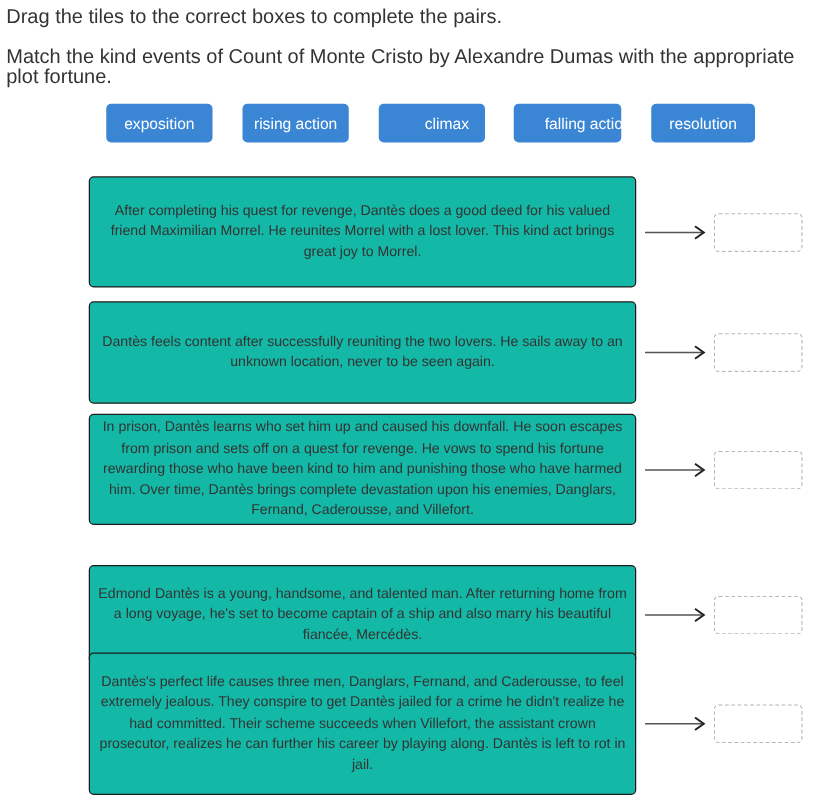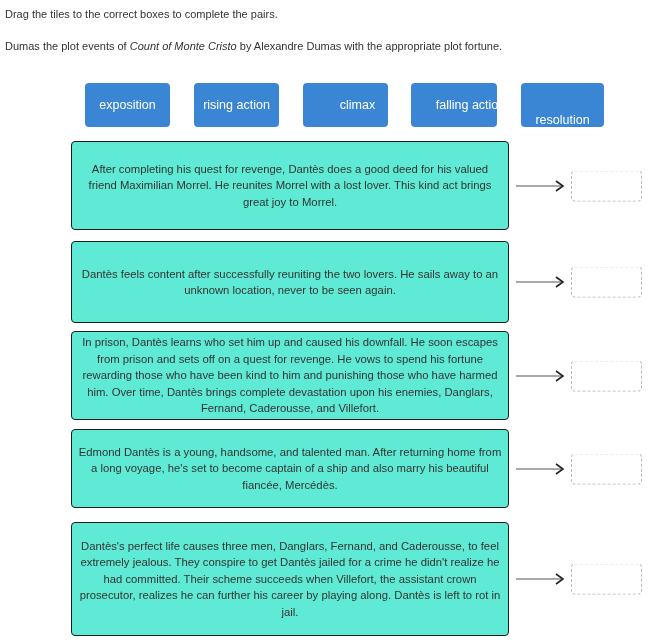--- a/index.html
+++ b/index.html
@@ -17,83 +17,82 @@
   }
 
   
   #instructions {
     position: absolute;
     left: 5px;
     top: 6px;
     width: 646px;
   }
   .instr-line {
-    font-size: 11px;
+    font-size: 16px;
     line-height: 16px;
     color: #333333;
   }
   .instr-line.second {
     margin-top: 16px;
   }
   .title-italic {
-    font-style: italic;
   }
 
   
   #tiles-row {
     position: absolute;
     left: 85px;
     top: 83px;
     width: 525px;
     height: 31px;
   }
   .tile {
     position: absolute;
     top: 0;
-    height: 44px;
+    height: 31px;
     box-sizing: border-box;
     background: #3a86d4;
     border-radius: 4px;
     color: #ffffff;
     font-size: 12.5px;
     display: flex;
     align-items: center;
     justify-content: center;
     cursor: move;
     user-select: none;
     white-space: nowrap;
   }
   .tile-0 { left: 0px;   width: 85px; }
   .tile-1 { left: 109px; width: 85px; justify-content: center; }
   .tile-2 { left: 218px; width: 85px; padding-left: 24px; }
   .tile-3 { left: 326px; width: 86px; padding-left: 33px; }
-  .tile-4 { left: 436px; width: 83px; align-items: flex-end; }
+  .tile-4 { left: 436px; width: 83px; }
 
   
   .match-row {
     position: absolute;
     left: 0;
     width: 657px;
   }
   .row-0 { top: 141px; height: 89px; }
   .row-1 { top: 241px; height: 82px; }
   .row-2 { top: 331px; height: 89px; border-radius: 24px; }
-  .row-3 { top: 429px; height: 79px; }
+  .row-3 { top: 452px; height: 79px; }
   .row-4 { top: 522px; height: 114px; }
 
   .event-box {
     position: absolute;
     left: 71px;
     top: 0;
     width: 438px;
     height: 100%;
     box-sizing: border-box;
     border: 1.6px solid #1c1c1c;
     border-radius: 4px;
-    background: #5eead4;
+    background: #14b8a6;
     display: flex;
     align-items: center;
     justify-content: center;
     padding: 4px 6px;
   }
   .event-text {
     font-size: 11.3px;
     line-height: 16.5px;
     text-align: center;
     color: #333333;
@@ -119,21 +118,21 @@
     border: 1px dashed #b9b9b9;
     border-radius: 4px;
     background: #ffffff;
   }
 </style>
 </head>
 <body>
 
 <div id="instructions">
   <div class="instr-line">Drag the tiles to the correct boxes to complete the pairs.</div>
-  <div class="instr-line second"><span>Dumas the plot events of </span><span class="title-italic">Count of Monte Cristo</span><span> by Alexandre Dumas with the appropriate plot fortune.</span></div>
+  <div class="instr-line second"><span>Match the kind events of </span><span class="title-italic">Count of Monte Cristo</span><span> by Alexandre Dumas with the appropriate plot fortune.</span></div>
 </div>
 
 <div id="tiles-row">
   <div class="tile tile-0">
     <span>exposition</span>
   </div>
   <div class="tile tile-1">
     <span>rising action</span>
   </div>
   <div class="tile tile-2">

